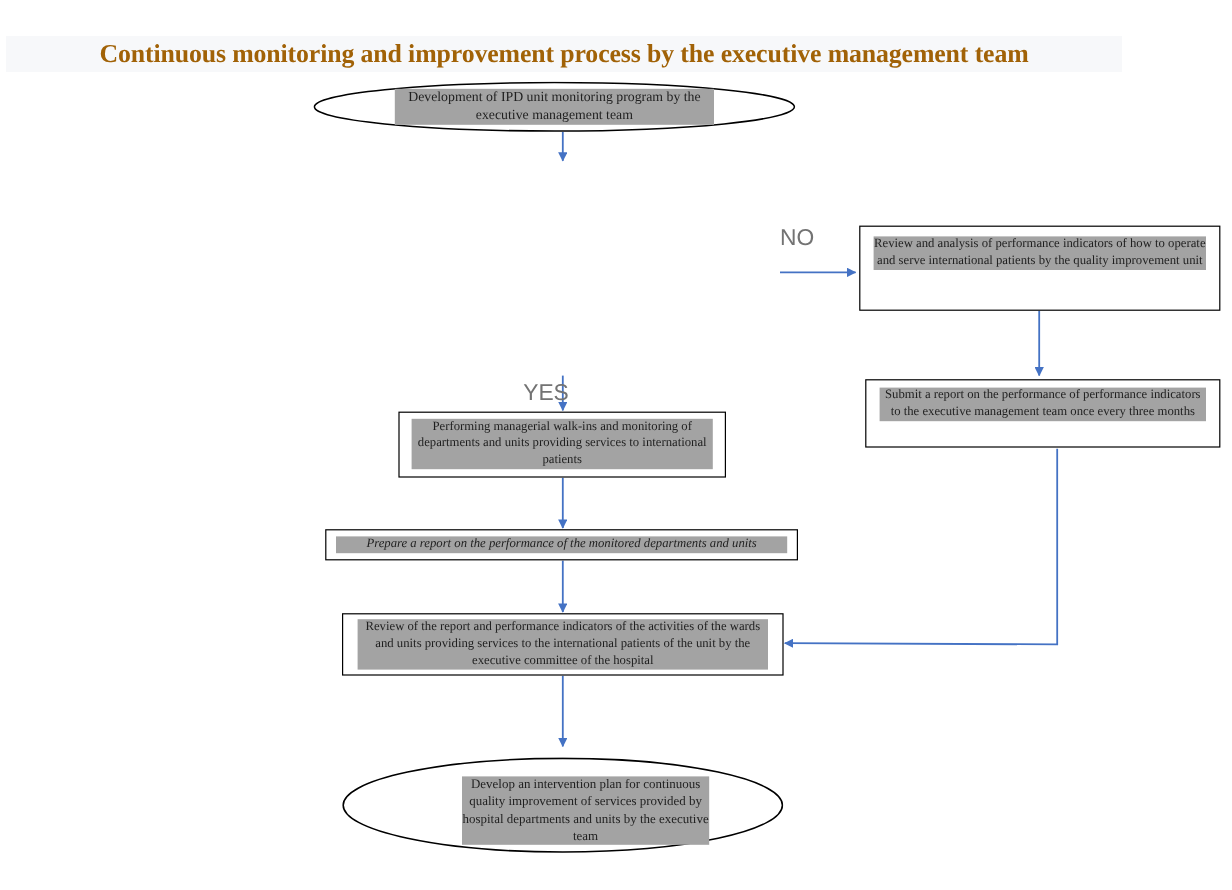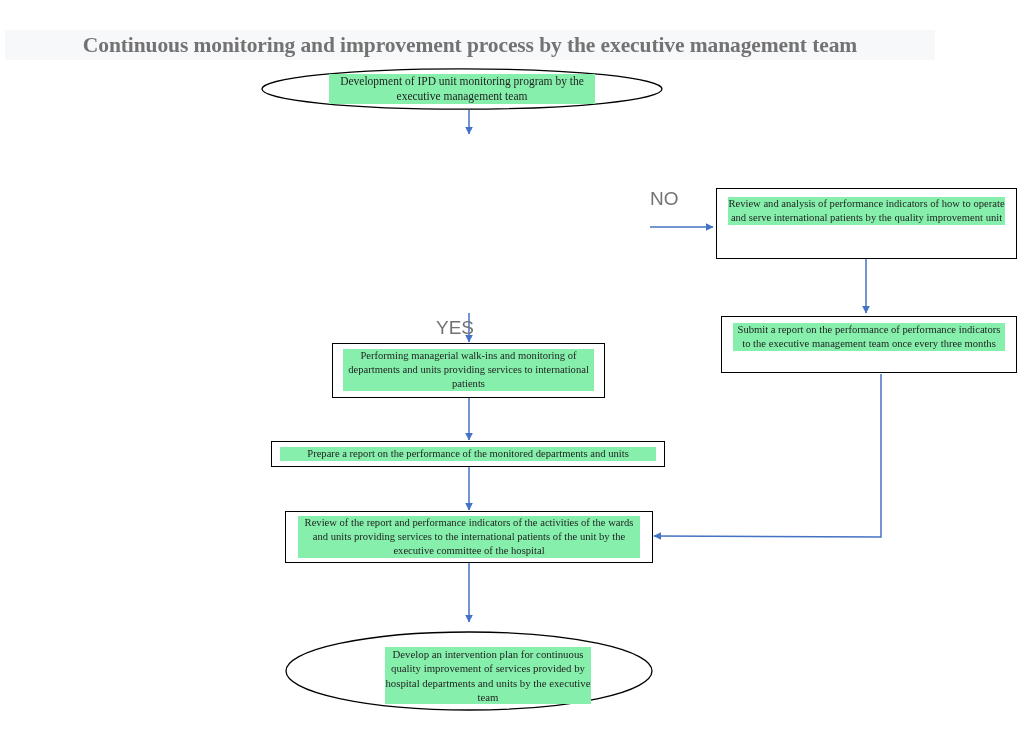--- a/index.html
+++ b/index.html
@@ -34,21 +34,21 @@
     left: 5px;
     top: 30px;
     width: 930px;
     height: 30px;
     line-height: 30px;
     text-align: center;
     font-family: "Liberation Serif", serif;
     font-weight: bold;
     font-size: 21.5px;
     letter-spacing: -0.1px;
-    color: #737373;
+    color: #a16207;
     white-space: nowrap;
   }
 
   
   #edges {
     position: absolute;
     left: 0;
     top: 0;
     width: 1027px;
     height: 742px;
@@ -64,21 +64,21 @@
     border: 1.4px solid #000000;
     background: #ffffff;
   }
   .node-text {
     position: absolute;
     left: 0;
     right: 0;
     text-align: center;
     font-family: "Liberation Serif", serif;
     color: #1f1f1f;
-    background: #86efac;
+    background: #a3a3a3;
     line-height: 1.32;
   }
   .oval-wrap {
     position: absolute;
   }
   .oval-wrap svg {
     position: absolute;
     left: 0;
     top: 0;
   }
@@ -149,21 +149,21 @@
 
   <div class="node rect-node" style="left:716px; top:188px; width:301px; height:71px;">
     <div class="node-text" style="left:11px; right:11px; top:8px; font-size:10.6px;">Review and analysis of performance indicators of how to operate and serve international patients by the quality improvement unit</div>
   </div>
 
   <div class="node rect-node" style="left:332px; top:343px; width:273px; height:55px;">
     <div class="node-text" style="left:10px; right:10px; top:5px; font-size:10.6px;">Performing managerial walk-ins and monitoring of departments and units providing services to international patients</div>
   </div>
 
   <div class="node rect-node" style="left:271px; top:441px; width:394px; height:26px;">
-    <div class="node-text" style="left:8px; right:8px; top:5px; font-size:10.6px;">Prepare a report on the performance of the monitored departments and units</div>
+    <div class="node-text" style="left:8px; right:8px; top:5px; font-size:10.6px;font-style:italic;">Prepare a report on the performance of the monitored departments and units</div>
   </div>
 
   <div class="node rect-node" style="left:285px; top:511px; width:368px; height:52px;">
     <div class="node-text" style="left:12px; right:12px; top:4px; font-size:10.6px;">Review of the report and performance indicators of the activities of the wards and units providing services to the international patients of the unit by the executive committee of the hospital</div>
   </div>
 
   <div class="oval-wrap" style="left:285px; top:631px; width:368px; height:80px;">
     <svg width="368" height="80" xmlns="http://www.w3.org/2000/svg">
       <ellipse cx="184" cy="40" rx="183" ry="39" fill="#ffffff" stroke="#000000" stroke-width="1.3"></ellipse>
     </svg>

